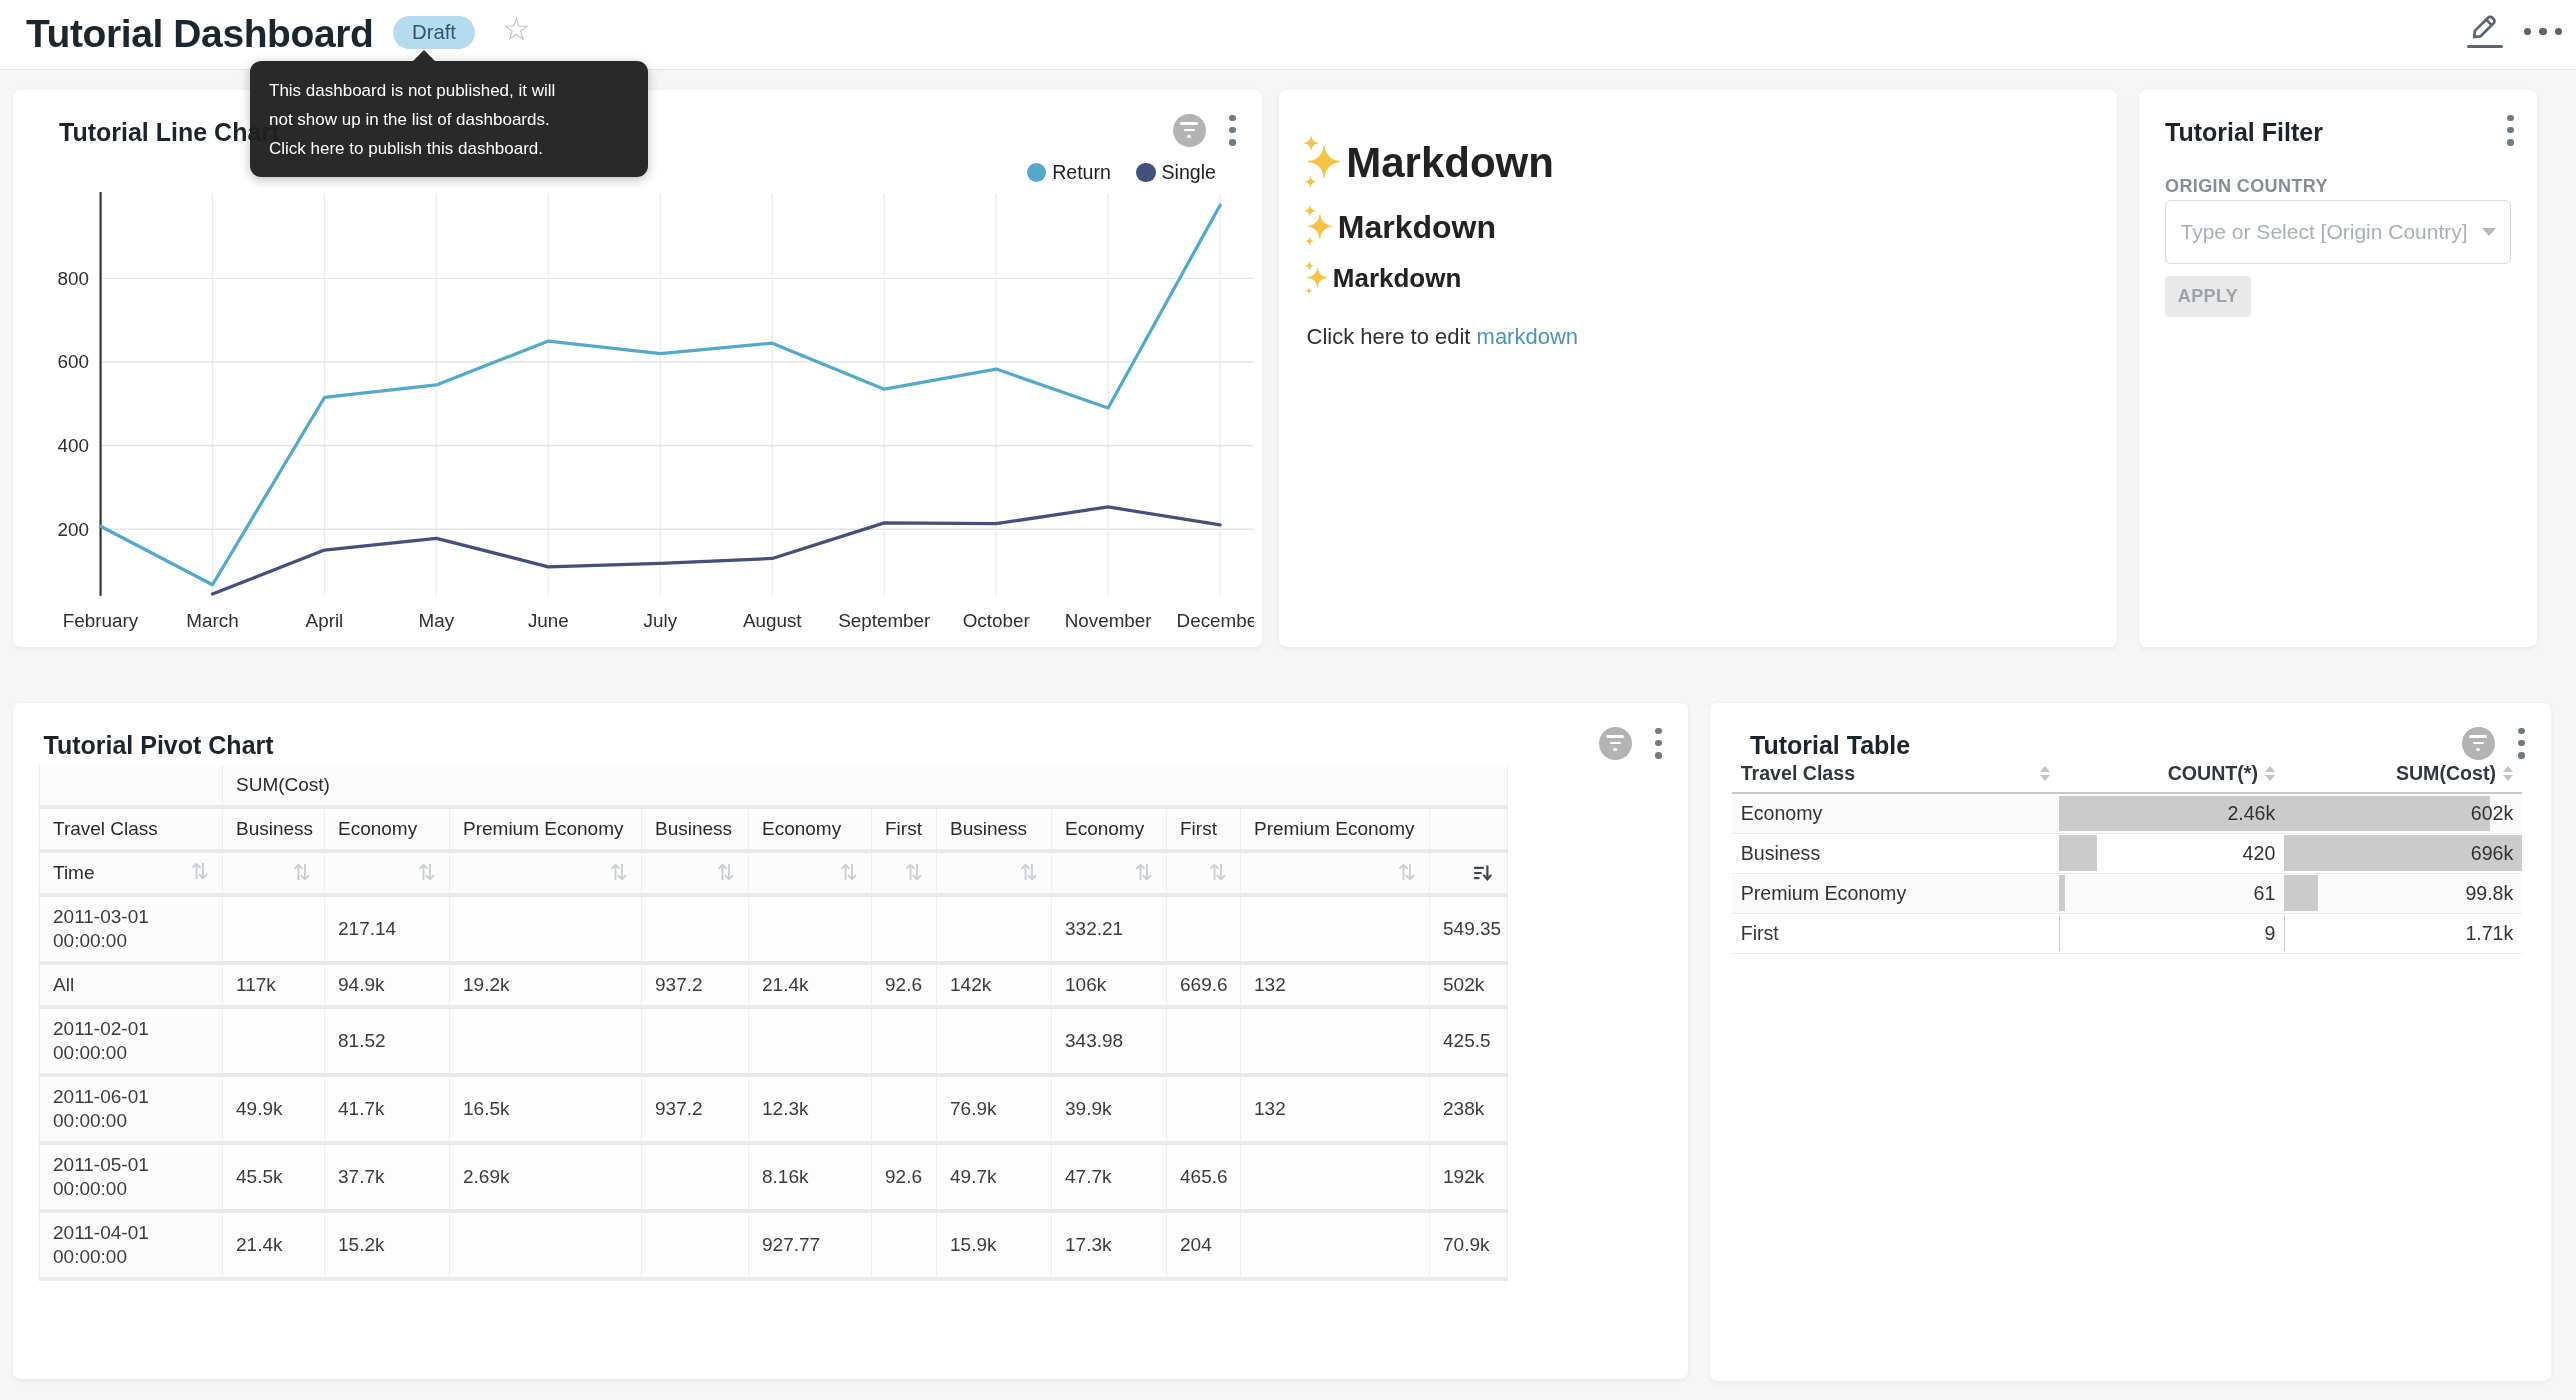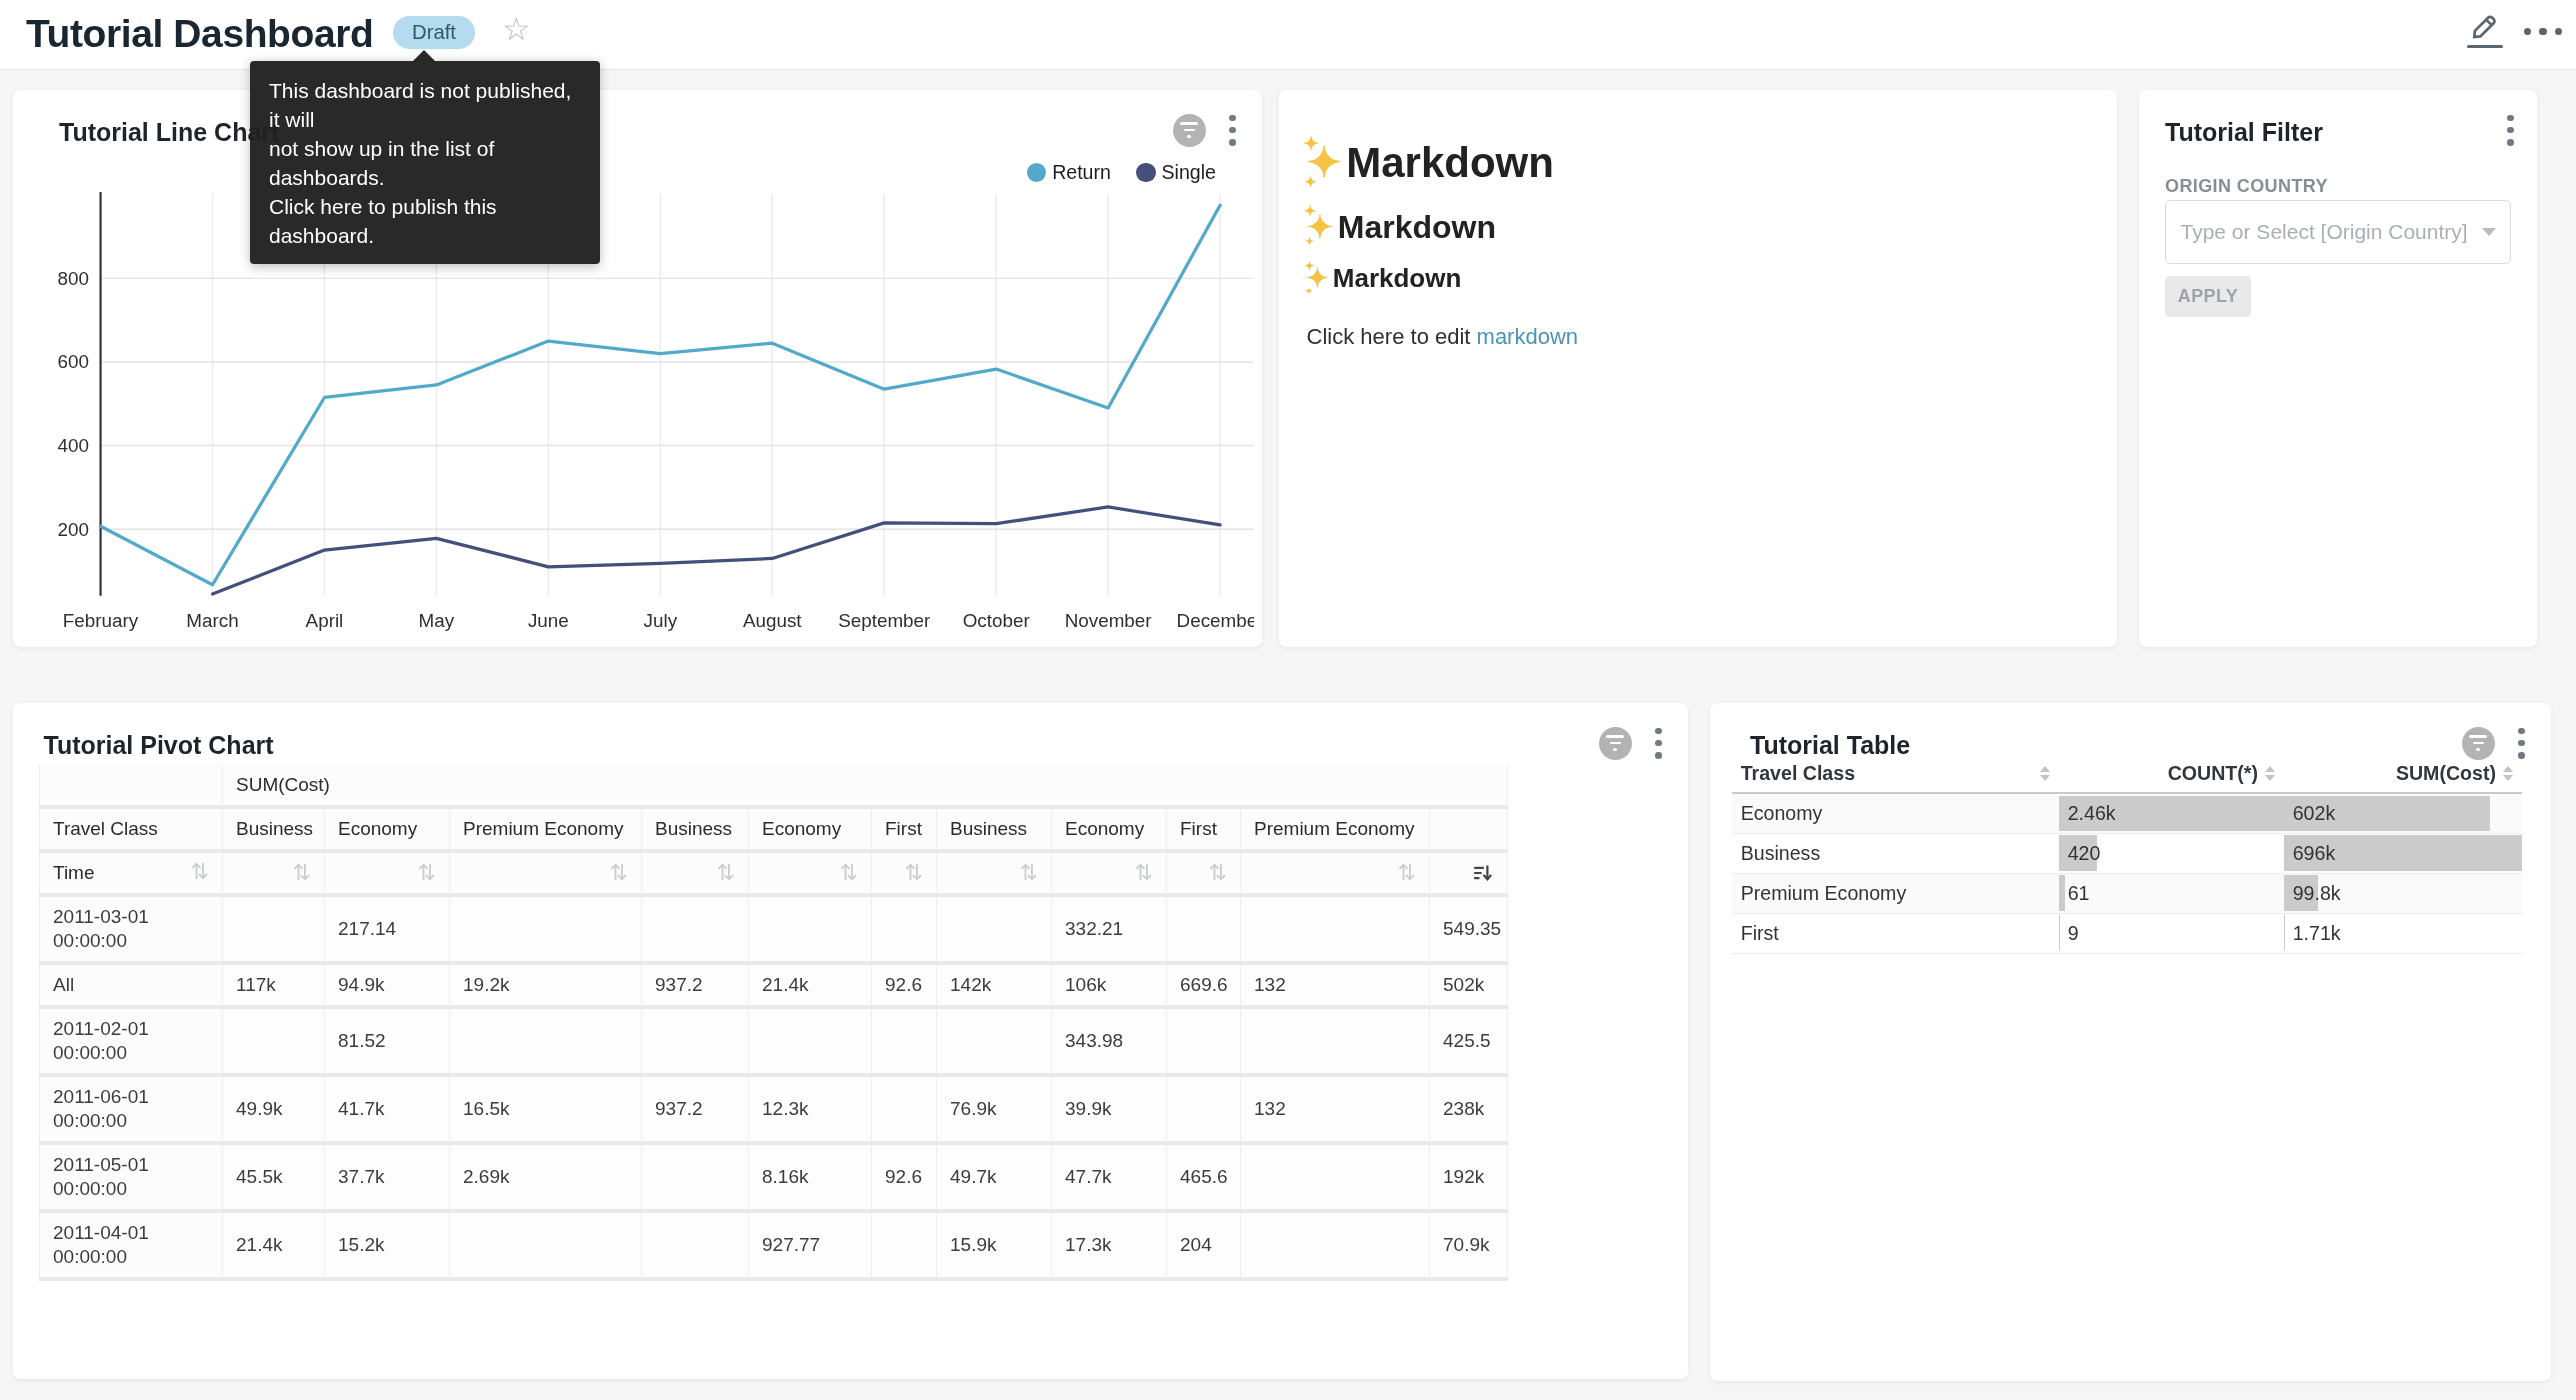--- a/index.html
+++ b/index.html
@@ -12,21 +12,21 @@
   .dash-title { position:absolute; left:26px; top:11.6px; font-size:39px; font-weight:600; color:#1b2730; letter-spacing:-0.4px; }
   .draft-badge { position:absolute; left:393px; top:16px; height:33px; line-height:33px; padding:0 19px; border-radius:16.7px; background:#b4dbee; color:#31566d; font-size:20.3px; cursor:pointer; }
   .star { position:absolute; left:502px; top:10.2px; font-size:32px; color:#b6bcc2; cursor:pointer; }
   .edit-btn { position:absolute; left:2464px; top:10.2px; width:41px; height:42px; cursor:pointer; }
   .edit-btn svg { width:33px; height:33px; display:block; margin:0 auto; }
   .pencil-underline { width:36px; height:3.6px; background:#5b6670; border-radius:1.5px; margin:1.5px auto 0; }
   .meatball { position:absolute; left:2524px; top:27.6px; display:flex; gap:8px; cursor:pointer; }
   .meatball i { width:7.3px; height:7.3px; border-radius:50%; background:#5f6368; }
 
   
-  .tooltip { position:absolute; left:250px; top:61px; width:350px; background:rgba(32,32,32,.96); color:#fff; border-radius:4px; padding:14.5px 19px; font-size:21px; line-height:29px; z-index:20; box-shadow:0 2.9px 10.2px rgba(0,0,0,.25); }
+  .tooltip { position:absolute; left:250px; top:61px; width:398px; background:rgba(32,32,32,.96); color:#fff; border-radius:11px; padding:14.5px 19px; font-size:17px; line-height:29px; z-index:20; box-shadow:0 2.9px 10.2px rgba(0,0,0,.25); }
   .tooltip .arrow { position:absolute; top:-11px; left:163px; width:0; height:0; border-left:11px solid transparent; border-right:11px solid transparent; border-bottom:11px solid rgba(32,32,32,.96); }
 
   
   .card { position:absolute; background:#fff; border-radius:7.3px; box-shadow:0 1.5px 5.8px rgba(0,0,0,.06); overflow:hidden; }
   #card-line   { left:13px;   top:90px; width:1249px; height:557px; }
   #card-md     { left:1279px; top:90px; width:838px; height:557px; }
   #card-filter { left:2139px; top:90px; width:398px;  height:557px; }
   #card-pivot  { left:13px;   top:703px; width:1675px; height:676px; }
   #card-table  { left:1710px; top:703px; width:841px; height:678px; }
   .panel-title { position:absolute; left:40px; top:27.6px; font-size:25px; font-weight:700; color:#1d242c; }
@@ -71,21 +71,21 @@
   .sort-neutral { float:right; color:#c9ced3; font-size:22px; line-height:22px; cursor:pointer; }
   .sort-active { float:right; cursor:pointer; }
   .sort-active svg { width:22px; height:22px; display:block; }
 
   
   #summary-wrap { position:absolute; left:22px; top:52px; }
   table.summary { border-collapse:collapse; table-layout:fixed; width:790px; font-size:19.6px; color:#333; }
   table.summary th { height:38px; font-weight:700; color:#30373d; border-bottom:2.9px solid #c9c9c9; padding:0 8.7px; cursor:pointer; }
   table.summary td { height:40px; padding:0 8.7px; border-bottom:1.5px solid #ececec; position:relative; }
   table.summary tr.stripe td { background:#fafafa; }
-  table.summary td.num, table.summary th.num { }
+  table.summary td.num, table.summary th.num { text-align:right; }
   table.summary td .bar { position:absolute; left:0; top:1.5px; bottom:1.5px; background:#cbcbcb; z-index:0; }
   table.summary td .val { position:relative; z-index:1; }
   .th-flex { display:flex; align-items:center; gap:7.3px; }
   .th-flex.right { justify-content:flex-end; }
   .caret-updown { display:inline-flex; flex-direction:column; gap:2.9px; }
   .caret-updown i { width:0; height:0; border-left:5.8px solid transparent; border-right:5.8px solid transparent; display:block; }
   .caret-updown .up { border-bottom:6.5px solid #c0c4c8; }
   .caret-updown .dn { border-top:6.5px solid #c0c4c8; }
 </style>
 </head>

